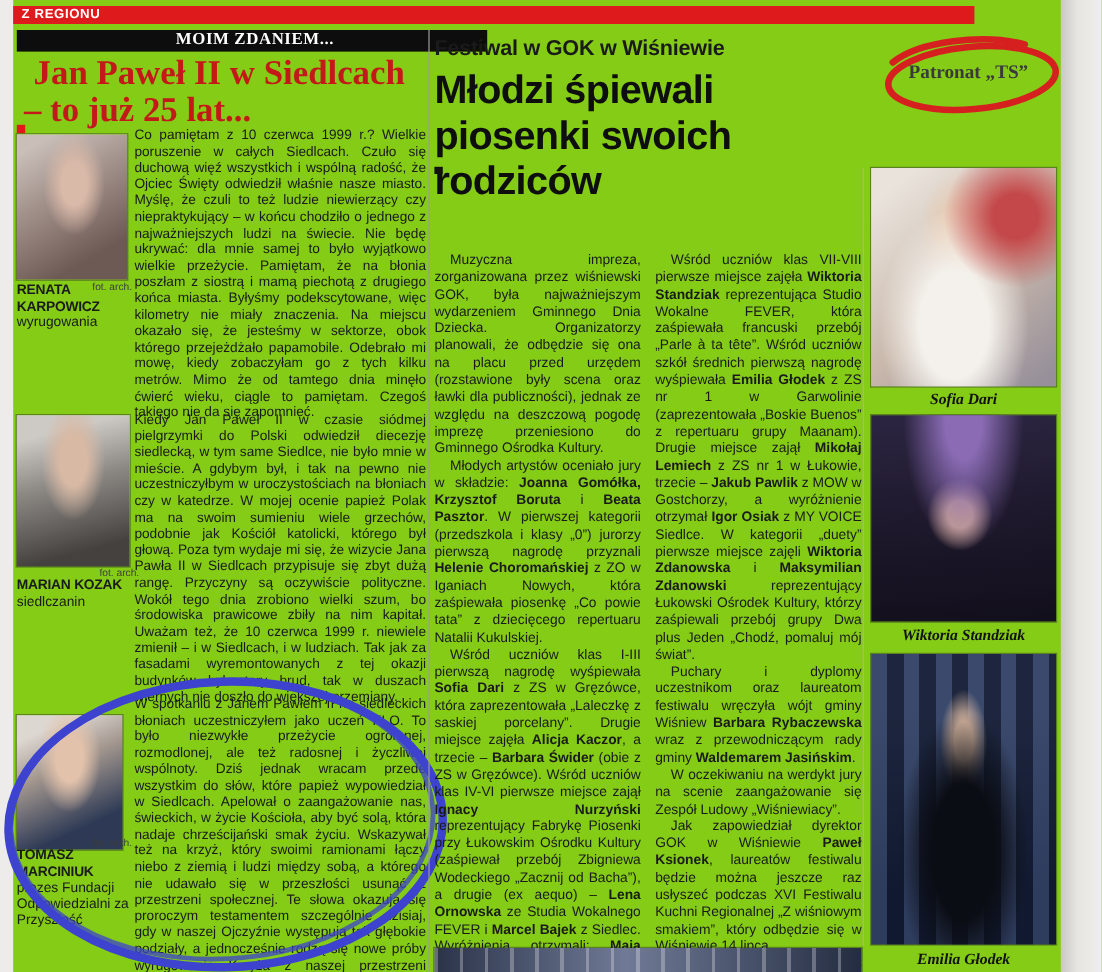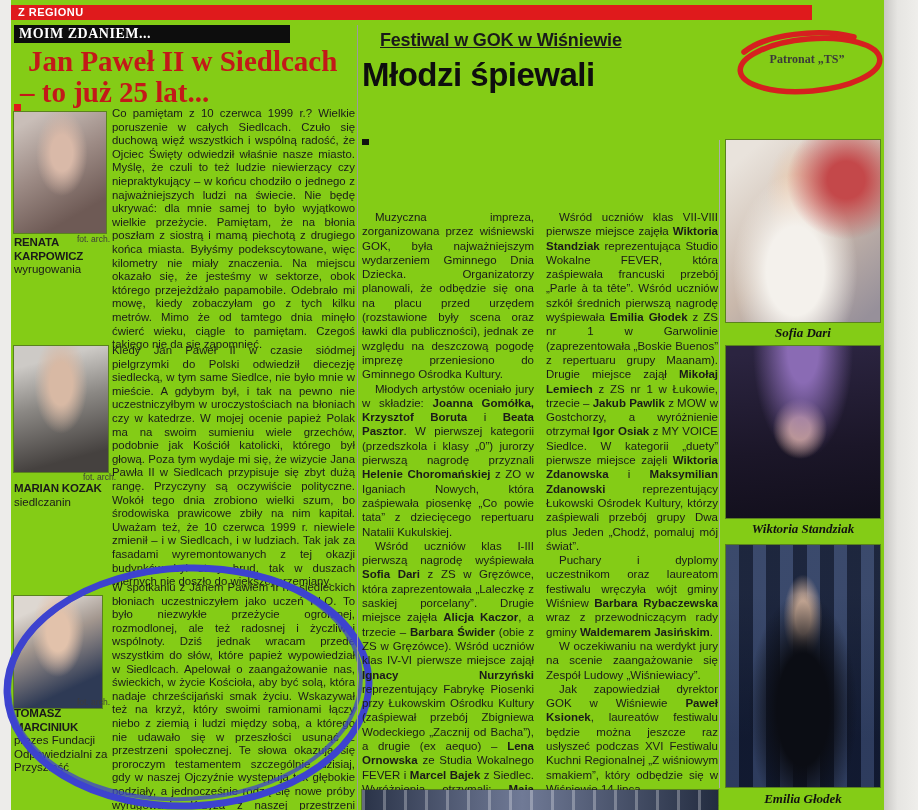--- a/index.html
+++ b/index.html
@@ -6,43 +6,43 @@
   #page{position:relative;width:918px;height:810px;background:#84cc16;overflow:hidden;
         font-family:"Liberation Sans",sans-serif;color:#1a1a1a;}
   .abs{position:absolute;}
   
   .edge-left{left:0;top:0;width:11px;height:810px;background:#edecea;}
   .edge-right{left:884px;top:0;width:34px;height:810px;background:linear-gradient(90deg,#c9c8c5,#e6e5e2 40%,#efeeeb);}
   
   .region-banner{left:11px;top:5px;width:801px;height:15px;background:#df1a1c;color:#fff;
      font-size:11px;font-weight:bold;letter-spacing:.5px;line-height:15px;padding-left:7px;box-sizing:border-box;}
   
-  .section-bar{left:14px;top:25px;width:276px;height:18px;background:#0d0d0d;color:#fff;
-     font-family:"Liberation Serif",serif;font-weight:bold;font-size:14px;line-height:18px;padding-left:5px;box-sizing:border-box;letter-spacing:.5px;}
+  .section-bar{left:14px;top:25px;width:392px;height:18px;background:#0d0d0d;color:#fff;
+     font-family:"Liberation Serif",serif;font-weight:bold;font-size:14px;line-height:18px;padding-left:5px;box-sizing:border-box;letter-spacing:.5px;text-align:center;}
   .l-headline{left:28px;width:345px;color:#c31919;font-family:"Liberation Serif",serif;font-weight:bold;font-size:29px;line-height:31px;}
   .red-square{left:14px;top:104px;width:7px;height:7px;background:#df1a1c;}
   .lbody{left:112px;width:243px;margin:0;font-size:11.4px;line-height:13.6px;text-align:justify;}
   .vrule{width:1px;background:#9c9c9c;}
   .photo{box-shadow:0 0 0 1px rgba(40,40,40,.45);}
   .cap-credit{font-size:8.5px;color:#3c3c3c;text-align:right;line-height:9px;}
   .cap-name{font-weight:bold;font-size:11.5px;line-height:13.5px;letter-spacing:-.2px;}
   .cap-desc{font-size:11.5px;line-height:13.5px;}
   
-  .kicker{left:380px;top:30px;width:356px;font-size:18px;font-weight:bold;letter-spacing:-.2px;text-decoration:underline;}
+  .kicker{left:362px;top:30px;width:356px;font-size:18px;font-weight:bold;letter-spacing:-.2px;}
   .m-headline{left:362px;width:360px;font-size:33px;line-height:38px;font-weight:bold;letter-spacing:-.5px;color:#0e0e0e;}
   .lead{left:362px;top:146px;width:338px;font-size:15px;line-height:19.5px;font-weight:bold;margin:0;}
   .lead-marker{left:362px;top:139px;width:7px;height:6px;background:#111;}
   .mcol{width:172px;top:210px;font-size:11.5px;line-height:14.3px;text-align:justify;}
   .mcol p{margin:0;text-indent:13px;}
   .byline{width:172px;text-align:right;}
   .byline .credit{font-size:11px;line-height:13px;}
   .byline .author{font-size:12px;font-weight:bold;line-height:15px;letter-spacing:.2px;}
   
   .r-caption{width:154px;text-align:center;font-family:"Liberation Serif",serif;font-style:italic;font-weight:bold;font-size:13px;color:#111;}
-  .patronat-text{left:732px;top:52px;width:150px;text-align:center;font-family:"Liberation Serif",serif;font-weight:bold;font-size:12px;color:#3a3a3a;}
+  .patronat-text{left:732px;top:52px;width:150px;text-align:center;font-family:"Liberation Serif",serif;font-weight:bold;font-size:16px;color:#3a3a3a;}
   
   .ph-renata{background:
      radial-gradient(ellipse at 52% 34%,#d9b9a8 0 16%,rgba(0,0,0,0) 38%),
      linear-gradient(150deg,#c9beb8 10%,#9c8a84 45%,#6e5a55 80%);}
   .ph-marian{background:
      radial-gradient(ellipse at 50% 30%,#d8b9a4 0 17%,rgba(0,0,0,0) 40%),
      linear-gradient(165deg,#cdcac6 15%,#8b8884 45%,#45413f 85%);}
   .ph-tomasz{background:
      radial-gradient(ellipse at 50% 32%,#e2c2ab 0 18%,rgba(0,0,0,0) 42%),
      linear-gradient(155deg,#ddd7d1 15%,#a2968e 40%,#2e3a55 78%);}
@@ -111,20 +111,21 @@
   <svg class="abs" style="left:-4px;top:553px;pointer-events:none;" width="382" height="257">
     <ellipse cx="192" cy="134" rx="181" ry="119" fill="none" stroke="#3d43cf" stroke-width="7" transform="rotate(-2 192 134)"></ellipse>
     <ellipse cx="189" cy="131" rx="176" ry="115" fill="none" stroke="#3d43cf" stroke-width="4" opacity="0.75" transform="rotate(-3 189 131)"></ellipse>
   </svg>
 
   <div class="abs vrule" style="left:357px;top:25px;height:785px;"></div>
   <div class="abs vrule" style="left:719px;top:140px;height:648px;background:#adadad;"></div>
 
   <div class="abs kicker">Festiwal w GOK w Wiśniewie</div>
   <div class="abs m-headline" style="top:56px;">Młodzi śpiewali</div>
+  <div class="abs m-headline" style="top:94px;">piosenki swoich rodziców</div>
   <div class="abs lead-marker"></div>
 
   <div class="abs mcol" style="left:362px;">
     <p>Muzyczna impreza, zorganizowana przez wiśniewski GOK, była najważniejszym wydarzeniem Gminnego Dnia Dziecka. Organizatorzy planowali, że odbędzie się ona na placu przed urzędem (rozstawione były scena oraz ławki dla publiczności), jednak ze względu na deszczową pogodę imprezę przeniesiono do Gminnego Ośrodka Kultury.</p>
     <p>Młodych artystów oceniało jury w składzie: <b>Joanna Gomółka, Krzysztof Boruta</b> i <b>Beata Pasztor</b>. W pierwszej kategorii (przedszkola i klasy „0”) jurorzy pierwszą nagrodę przyznali <b>Helenie Choromańskiej</b> z ZO w Iganiach Nowych, która zaśpiewała piosenkę „Co powie tata” z dziecięcego repertuaru Natalii Kukulskiej.</p>
     <p>Wśród uczniów klas I-III pierwszą nagrodę wyśpiewała <b>Sofia Dari</b> z ZS w Gręzówce, która zaprezentowała „Laleczkę z saskiej porcelany”. Drugie miejsce zajęła <b>Alicja Kaczor</b>, a trzecie – <b>Barbara Świder</b> (obie z ZS w Gręzówce). Wśród uczniów klas IV-VI pierwsze miejsce zajął <b>Ignacy Nurzyński</b> reprezentujący Fabrykę Piosenki przy Łukowskim Ośrodku Kultury (zaśpiewał przebój Zbigniewa Wodeckiego „Zacznij od Bacha”), a drugie (ex aequo) – <b>Lena Ornowska</b> ze Studia Wokalnego FEVER i <b>Marcel Bajek</b> z Siedlec. Wyróżnienia otrzymali: <b>Maja Ponikowska</b> z ZO w Wiśniewie oraz  Suśniak z ZS w Gręzówce.</p>
   </div>
 
   <div class="abs mcol" style="left:546px;">
     <p>Wśród uczniów klas VII-VIII pierwsze miejsce zajęła <b>Wiktoria Standziak</b> reprezentująca Studio Wokalne FEVER, która zaśpiewała francuski przebój „Parle à ta tête”. Wśród uczniów szkół średnich pierwszą nagrodę wyśpiewała <b>Emilia Głodek</b> z ZS nr 1 w Garwolinie (zaprezentowała „Boskie Buenos” z repertuaru grupy Maanam). Drugie miejsce zajął <b>Mikołaj Lemiech</b> z ZS nr 1 w Łukowie, trzecie – <b>Jakub Pawlik</b> z MOW w Gostchorzy, a wyróżnienie otrzymał <b>Igor Osiak</b> z MY VOICE Siedlce. W kategorii „duety” pierwsze miejsce zajęli <b>Wiktoria Zdanowska</b> i <b>Maksymilian Zdanowski</b> reprezentujący Łukowski Ośrodek Kultury, którzy zaśpiewali przebój grupy Dwa plus Jeden „Chodź, pomaluj mój świat”.</p>

